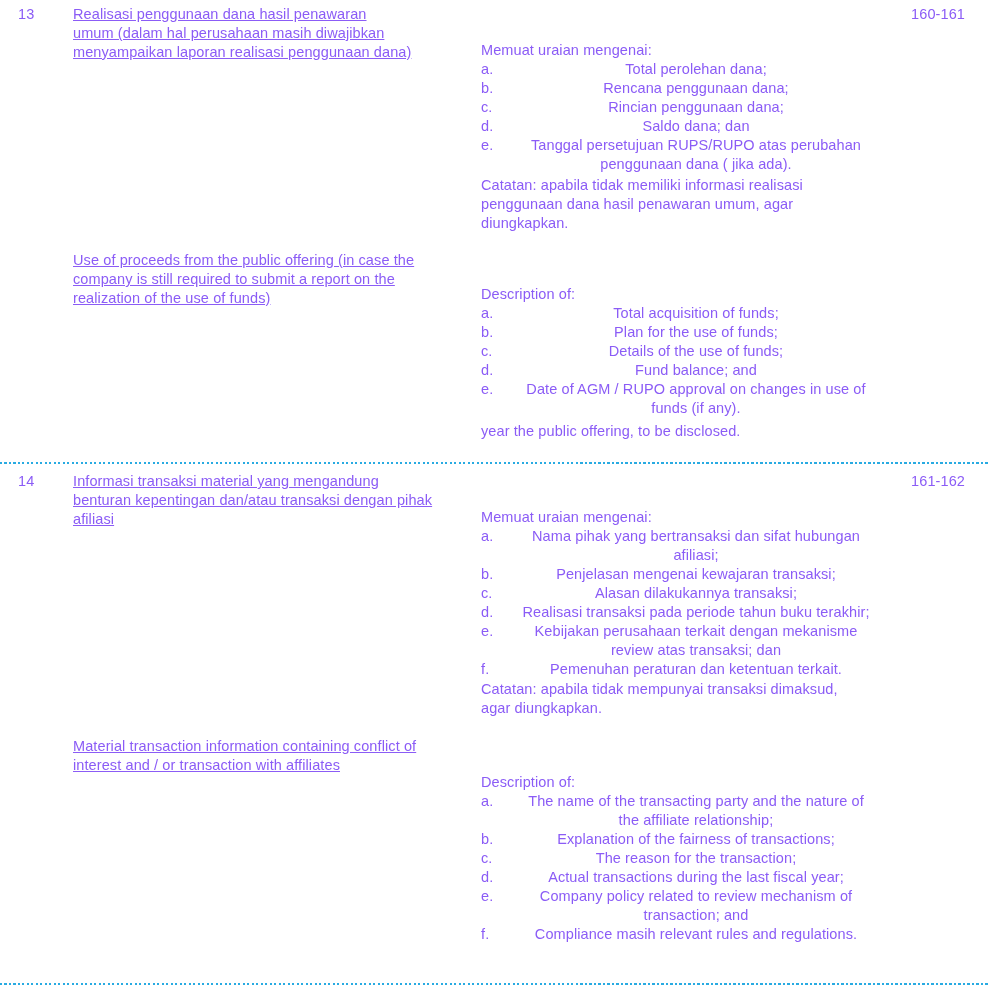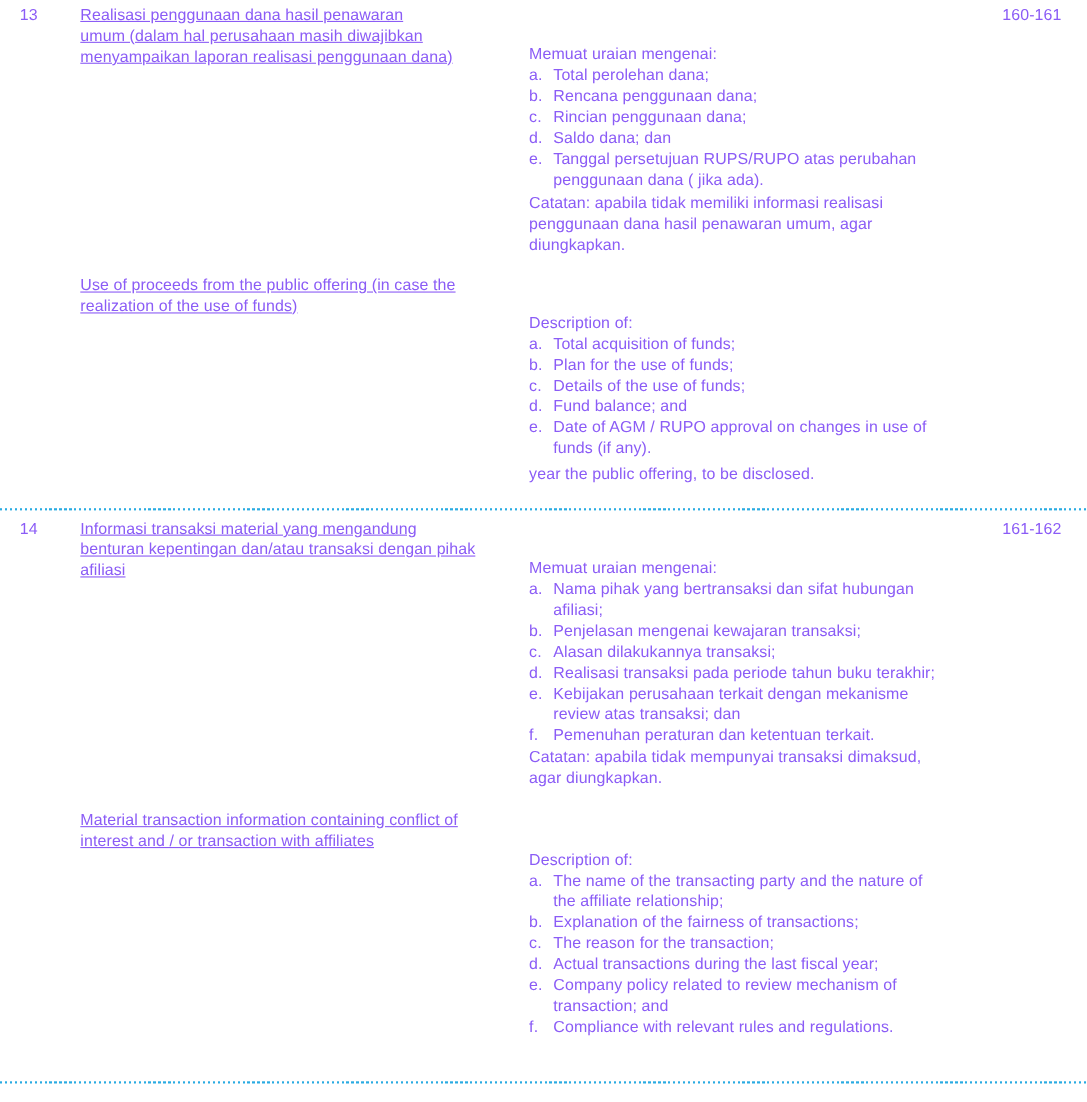--- a/index.html
+++ b/index.html
@@ -34,21 +34,21 @@
   .t7   { top: 7px; }
   .t176 { top: 176px; }
   .t249 { top: 249px; }
   .t251 { top: 251px; }
   .t272 { top: 272px; }
   .t215 { top: 215px; }
   .t422 { top: 422px; }
   .t482 { top: 482px; }
   .list-item { display: flex; }
   .item-letter { flex: none; width: 22px; }
-  .item-text { flex: 1; }
+  .item-text { flex: 1; text-align: center; }
 </style>
 </head>
 <body>
 
 <div class="page">
 
   <div class="row row-13">
     <div class="blk num t5">13</div>
 
     <div class="blk desc t5">
@@ -93,20 +93,21 @@
     </div>
 
     <div class="blk noteblk t176">
         <div>Catatan: apabila tidak memiliki informasi realisasi</div>
         <div>penggunaan dana hasil penawaran umum, agar</div>
         <div>diungkapkan.</div>
       </div>
 
     <div class="blk desc t251">
         <div>Use of proceeds from the public offering (in case the</div>
+        <div>company is still required to submit a report on the</div>
         <div>realization of the use of funds)</div>
       </div>
 
     <div class="blk detail t249">
       <div>Description of:</div>
       <div class="list-item">
         <span class="item-letter">a.</span>
         <span class="item-text">
             <div>Total acquisition of funds;</div>
           </span>
@@ -238,21 +239,21 @@
       <div class="list-item">
         <span class="item-letter">e.</span>
         <span class="item-text">
             <div>Company policy related to review mechanism of</div>
             <div>transaction; and</div>
           </span>
       </div>
       <div class="list-item">
         <span class="item-letter">f.</span>
         <span class="item-text">
-            <div>Compliance with relevant rules and regulations.</div>
+            <div>Compliance masih relevant rules and regulations.</div>
           </span>
       </div>
     </div>
 
 
     <div class="blk pageref t7">161-162</div>
 
     <div class="divider"></div>
   </div>
 

